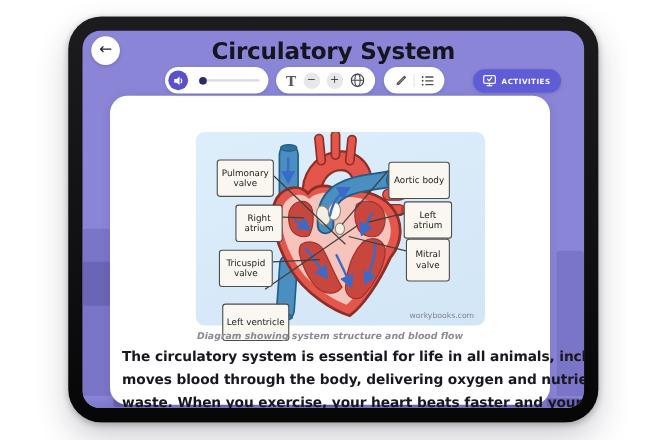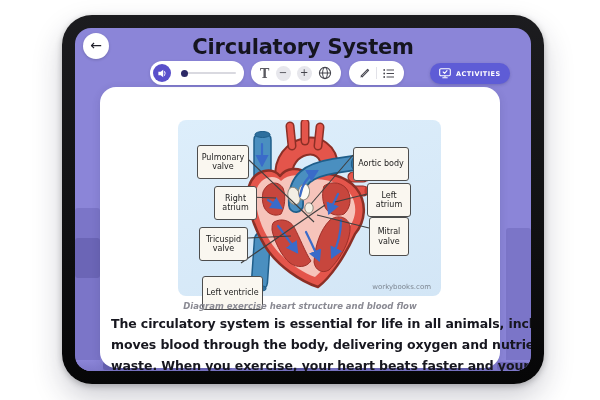--- a/index.html
+++ b/index.html
@@ -217,21 +217,21 @@
           <div class="dlabel" style="left:175px;top:27px;width:56px;height:15px;">Aortic body</div>
           <div class="dlabel" style="left:36px;top:66px;width:43px;height:22px;">Right atrium</div>
           <div class="dlabel" style="left:21px;top:107px;width:49px;height:23px;">Tricuspid valve</div>
           <div class="dlabel" style="left:189px;top:63px;width:44px;height:22px;">Left atrium</div>
           <div class="dlabel" style="left:191px;top:97px;width:40px;height:39px;">Mitral valve</div>
           <div class="dlabel" style="left:24px;top:156px;width:61px;height:23px;">Left ventricle</div>
 
           <div class="watermark">workybooks.com</div>
         </div>
 
-        <div class="caption">Diagram exercise heart structure and blood flow</div>
+        <div class="caption">Diagram showing system structure and blood flow</div>
 
         <div class="para">
           <div class="para-line">The circulatory system is essential for life in all animals, including humans. It</div>
           <div class="para-line">moves blood through the body, delivering oxygen and nutrients and removing</div>
           <div class="para-line">waste. When you exercise, your heart beats faster and your pulse increases</div>
         </div>
       </div>
 
     </div>
   </div>

